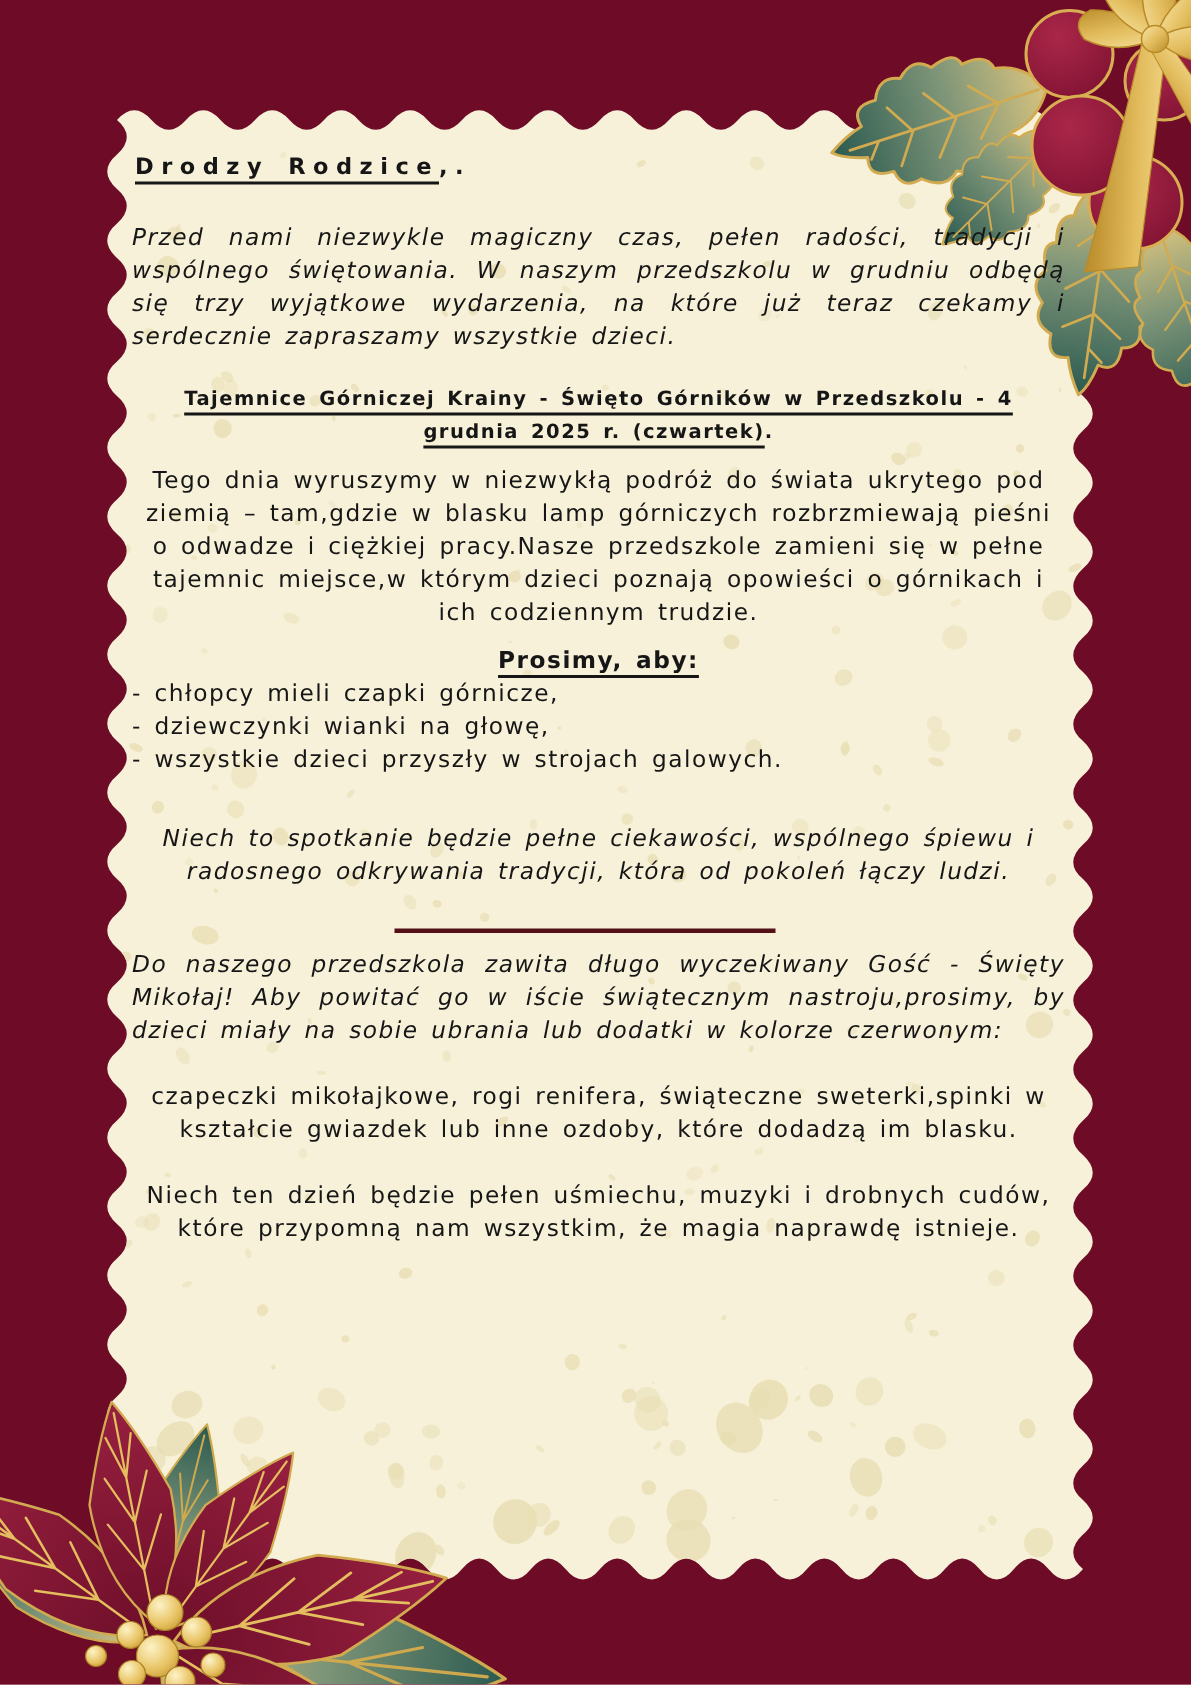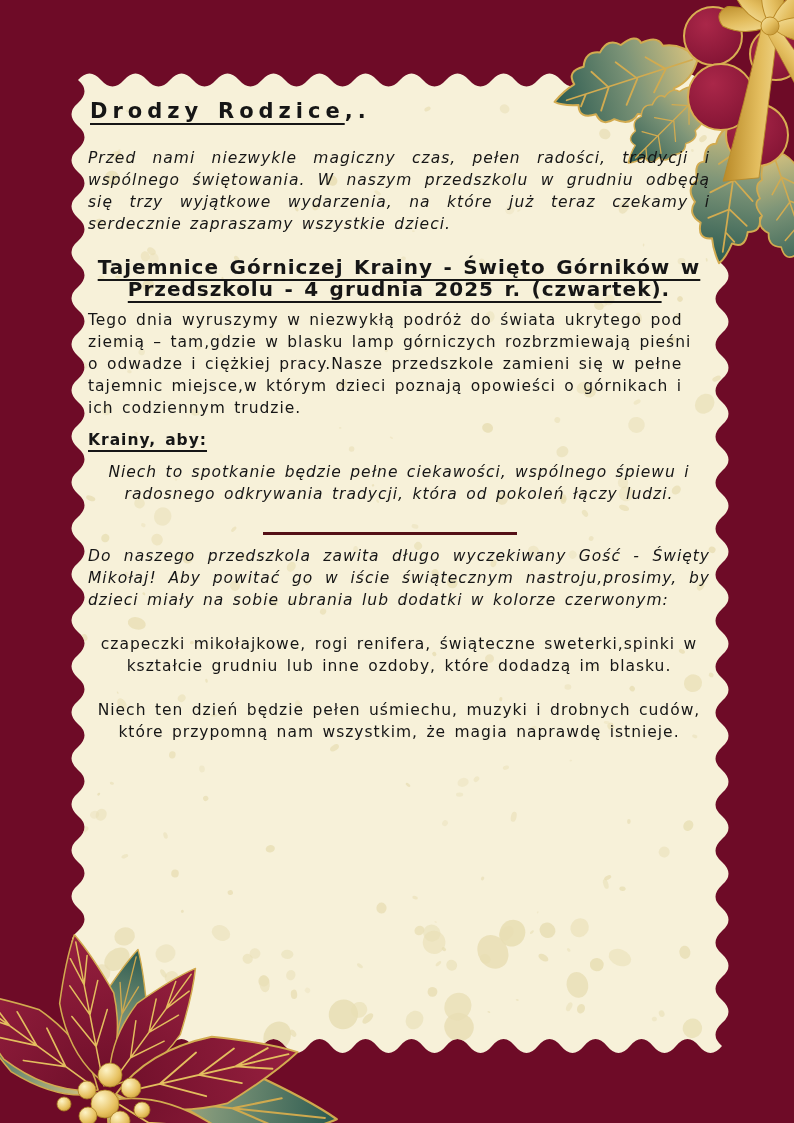--- a/index.html
+++ b/index.html
@@ -3,30 +3,30 @@
 <meta charset="utf-8">
 <style>
   html,body{margin:0;padding:0;}
   body{width:794px;height:1123px;overflow:hidden;}
   .stage{position:relative;width:794px;height:1123px;background:#6e0b27;
          font-family:"DejaVu Sans",sans-serif;color:#161616;}
   .bg-svg{position:absolute;left:0;top:0;width:794px;height:1123px;}
   .content{position:absolute;left:88px;top:0;width:622px;font-size:15.5px;
            line-height:22px;letter-spacing:1px;word-spacing:2.5px;}
   .u{text-decoration:underline;text-underline-offset:5px;text-decoration-thickness:2px;}
-  h1{margin:100px 0 0 2px;font-size:21px;font-weight:600;letter-spacing:5px;}
-  h2{font-size:20px;font-weight:600;text-align:center;letter-spacing:1px;margin:0;}
+  h1{margin:100px 0 0 2px;font-size:15px;font-weight:600;letter-spacing:5px;}
+  h2{font-size:13px;font-weight:600;text-align:center;letter-spacing:1px;margin:0;}
   .ev1{margin-top:21px;}
   .ev2{margin-top:44px;}
-  p{margin:0;}
+  p{margin:0;text-align:center;}
   .intro{margin-top:25px;text-align:justify;font-style:italic;}
   .desc{margin-top:9px;}
   .desc2{margin-top:10px;text-align:justify;font-style:italic;}
   .req-h{margin-top:10px;font-weight:700;}
-  .closing{margin-top:10px;text-align:center;font-style:italic;}
+  .closing{margin-top:31px;text-align:center;font-style:italic;}
   .center-block{margin-top:22px;text-align:center;padding:0 8px;}
   .divider{margin:27px 0 0 175px;width:254px;height:3px;background:#541016;}
 </style>
 </head>
 <body>
 
 <div class="stage">
 
   <svg class="bg-svg" viewBox="0 0 794 1123">
     <defs>
@@ -373,26 +373,31 @@
 
   <div class="content">
     <h1><span class="u">Drodzy Rodzice</span><span>,.</span></h1>
 
     <p class="intro">Przed nami niezwykle magiczny czas, pełen radości, tradycji i wspólnego świętowania. W naszym przedszkolu w grudniu odbędą się trzy wyjątkowe wydarzenia, na które już teraz czekamy i serdecznie zapraszamy wszystkie dzieci.</p>
 
     <h2 class="ev1"><span class="u">Tajemnice Górniczej Krainy - Święto Górników w Przedszkolu - 4 grudnia 2025 r. (czwartek)</span><span>.</span></h2>
 
     <p class="desc">Tego dnia wyruszymy w niezwykłą podróż do świata ukrytego pod ziemią – tam,gdzie w blasku lamp górniczych rozbrzmiewają pieśni o odwadze i ciężkiej pracy.Nasze przedszkole zamieni się w pełne tajemnic miejsce,w którym dzieci poznają opowieści o górnikach i ich codziennym trudzie.</p>
 
-    <p class="req-h"><span class="u">Krainy, aby:</span></p>
+    <p class="req-h"><span class="u">Prosimy, aby:</span></p>
+    <div>
+      <div>- chłopcy mieli czapki górnicze,</div>
+      <div>- dziewczynki wianki na głowę,</div>
+      <div>- wszystkie dzieci przyszły w strojach galowych.</div>
+    </div>
 
     <p class="closing">Niech to spotkanie będzie pełne ciekawości, wspólnego śpiewu i radosnego odkrywania tradycji, która od pokoleń łączy ludzi.</p>
 
     <div class="divider"></div>
 
 
     <p class="desc2">Do naszego przedszkola zawita długo wyczekiwany Gość - Święty Mikołaj! Aby powitać go w iście świątecznym nastroju,prosimy, by dzieci miały na sobie ubrania lub dodatki w kolorze czerwonym:</p>
 
-    <p class="center-block">czapeczki mikołajkowe, rogi renifera, świąteczne sweterki,spinki w kształcie grudniu lub inne ozdoby, które dodadzą im blasku.</p>
+    <p class="center-block">czapeczki mikołajkowe, rogi renifera, świąteczne sweterki,spinki w kształcie gwiazdek lub inne ozdoby, które dodadzą im blasku.</p>
 
     <p class="center-block">Niech ten dzień będzie pełen uśmiechu, muzyki i drobnych cudów, które przypomną nam wszystkim, że magia naprawdę istnieje.</p>
   </div>
 </div>
 
 </body></html>

